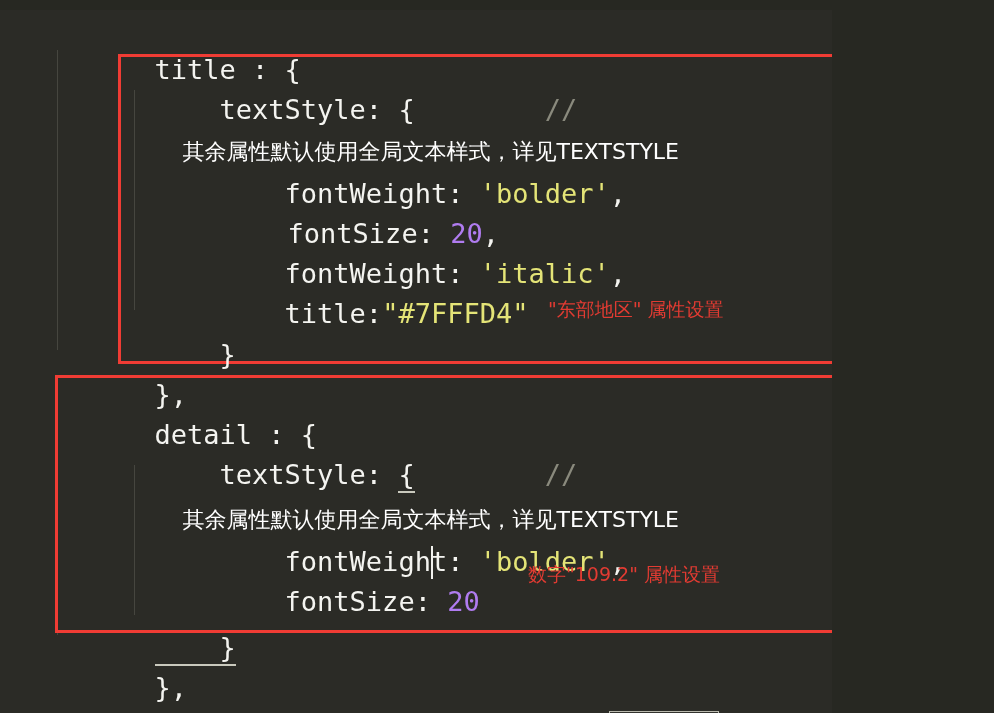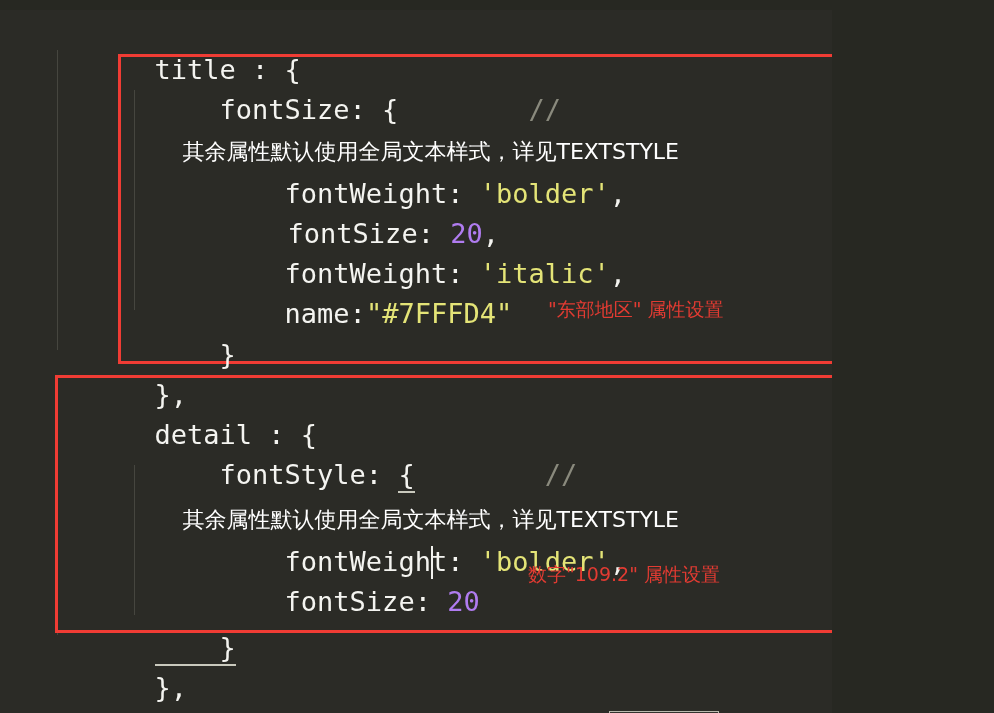--- a/index.html
+++ b/index.html
@@ -112,57 +112,57 @@
   <div class="redbox" style="left:118px; top:44px; width:812px; height:310px;"></div>
   <div class="redbox" style="left:55px; top:365px; width:870px; height:258px;"></div>
 
   <div class="code">
 
     <div class="line" style="top:0px; left:57px;">
       <span class="tok-plain">title : {</span>
     </div>
 
     <div class="line" style="top:40px; left:57px;">
-      <span class="tok-plain">    fontSize: {</span><span class="tok-cmt">        //</span>
+      <span class="tok-plain">    textStyle: {</span><span class="tok-cmt">        //</span>
     </div>
 
     <div class="line" style="top:80px; left:57px;">
       <span class="tok-cmt-cn">    其余属性默认使用全局文本样式，详见TEXTSTYLE</span>
     </div>
 
     <div class="line" style="top:124px; left:57px;">
       <span class="tok-plain">        fontWeight: </span><span class="tok-str">'bolder'</span><span class="tok-plain">,</span>
     </div>
 
     <div class="line" style="top:164px; left:60px;">
       <span class="tok-plain">        fontSize: </span><span class="tok-num">20</span><span class="tok-plain">,</span>
     </div>
 
     <div class="line" style="top:204px; left:57px;">
       <span class="tok-plain">        fontWeight: </span><span class="tok-str">'italic'</span><span class="tok-plain">,</span>
     </div>
 
     <div class="line" style="top:244px; left:57px;">
-      <span class="tok-plain">        name:</span><span class="tok-str">"#7FFFD4"</span>
+      <span class="tok-plain">        title:</span><span class="tok-str">"#7FFFD4"</span>
     </div>
 
     <div class="line" style="top:285px; left:57px;">
       <span class="tok-plain">    }</span>
     </div>
 
     <div class="line" style="top:325px; left:57px;">
       <span class="tok-plain">},</span>
     </div>
 
     <div class="line" style="top:365px; left:57px;text-align:right;">
       <span class="tok-plain">detail : {</span>
     </div>
 
     <div class="line" style="top:405px; left:57px;">
-      <span class="tok-plain">    fontStyle: </span><span class="tok-plain bracket-match">{</span><span class="tok-cmt">        //</span>
+      <span class="tok-plain">    textStyle: </span><span class="tok-plain bracket-match">{</span><span class="tok-cmt">        //</span>
     </div>
 
     <div class="line" style="top:448px; left:57px;">
       <span class="tok-cmt-cn">    其余属性默认使用全局文本样式，详见TEXTSTYLE</span>
     </div>
 
     <div class="line" style="top:492px; left:57px;">
       <span class="tok-plain">        fontWeight: </span><span class="tok-str">'bolder'</span><span class="tok-plain">,</span>
     </div>
 

